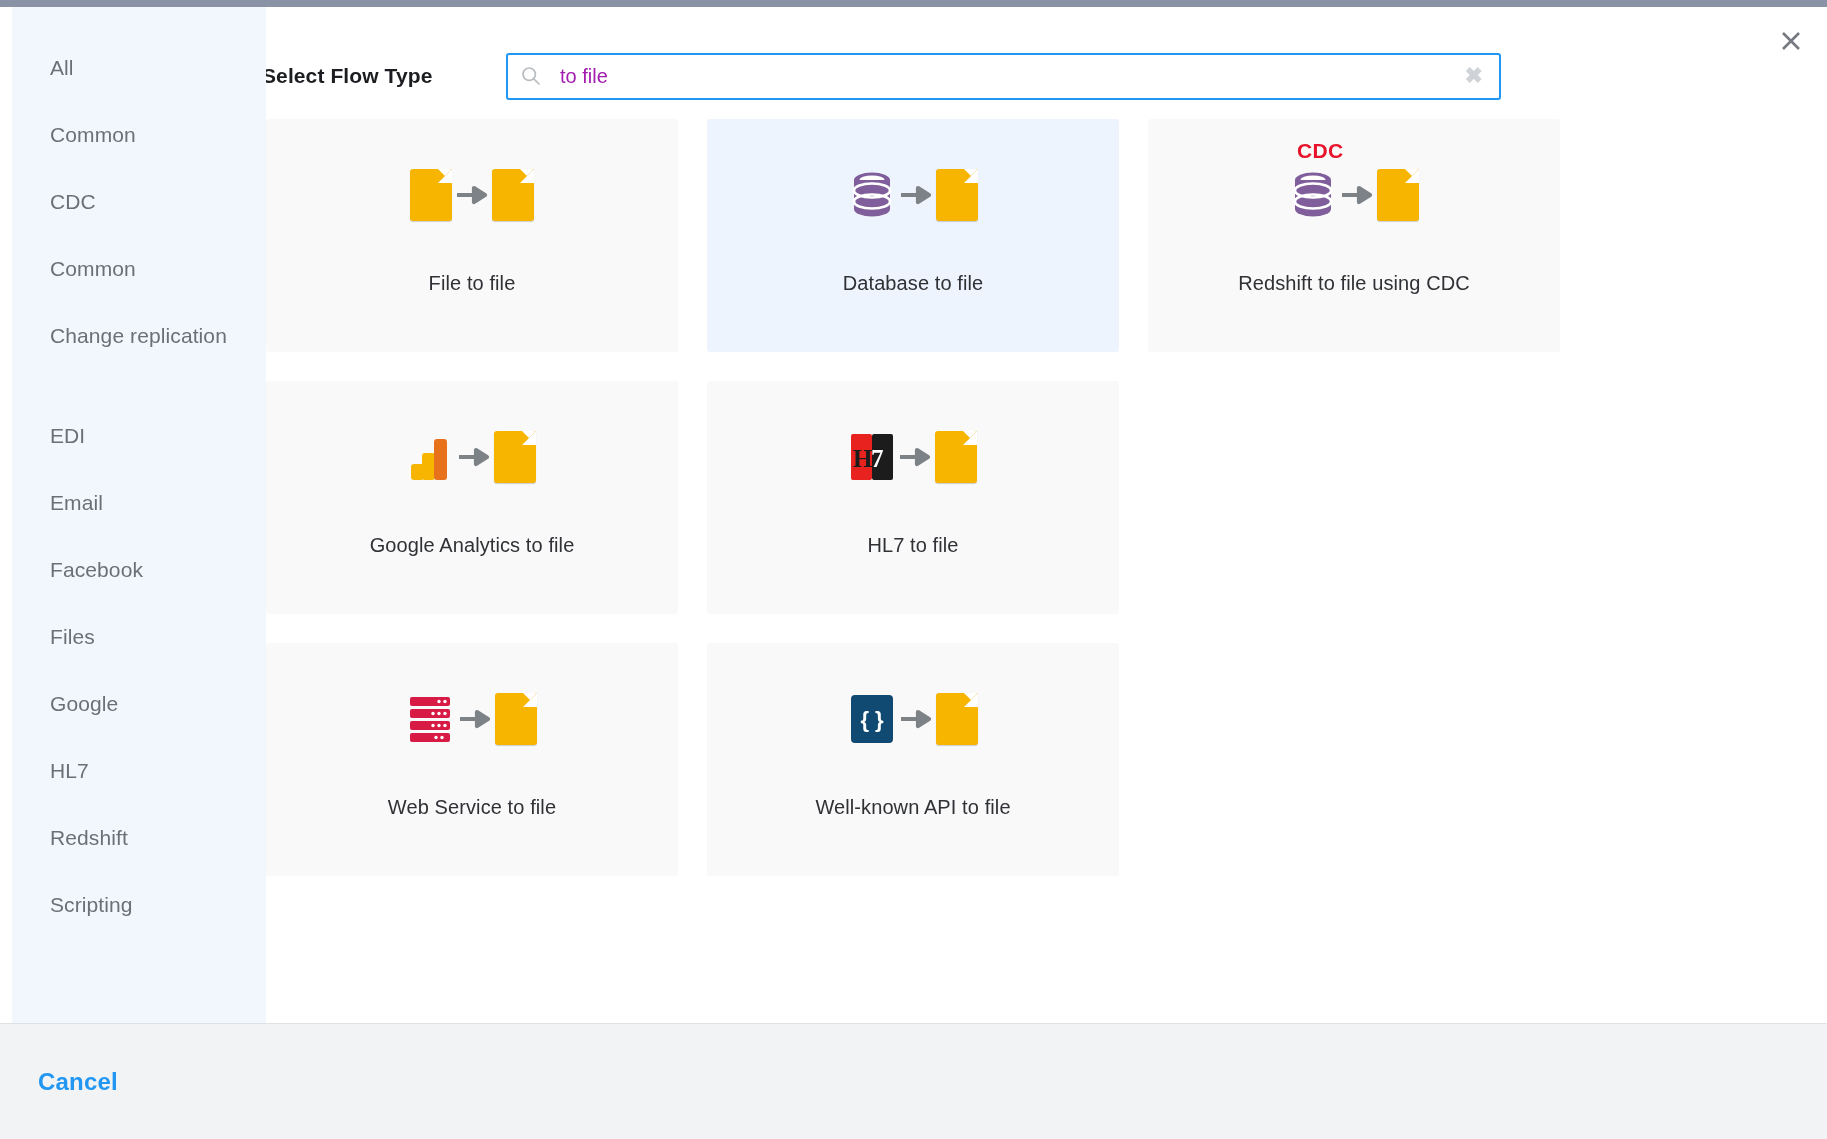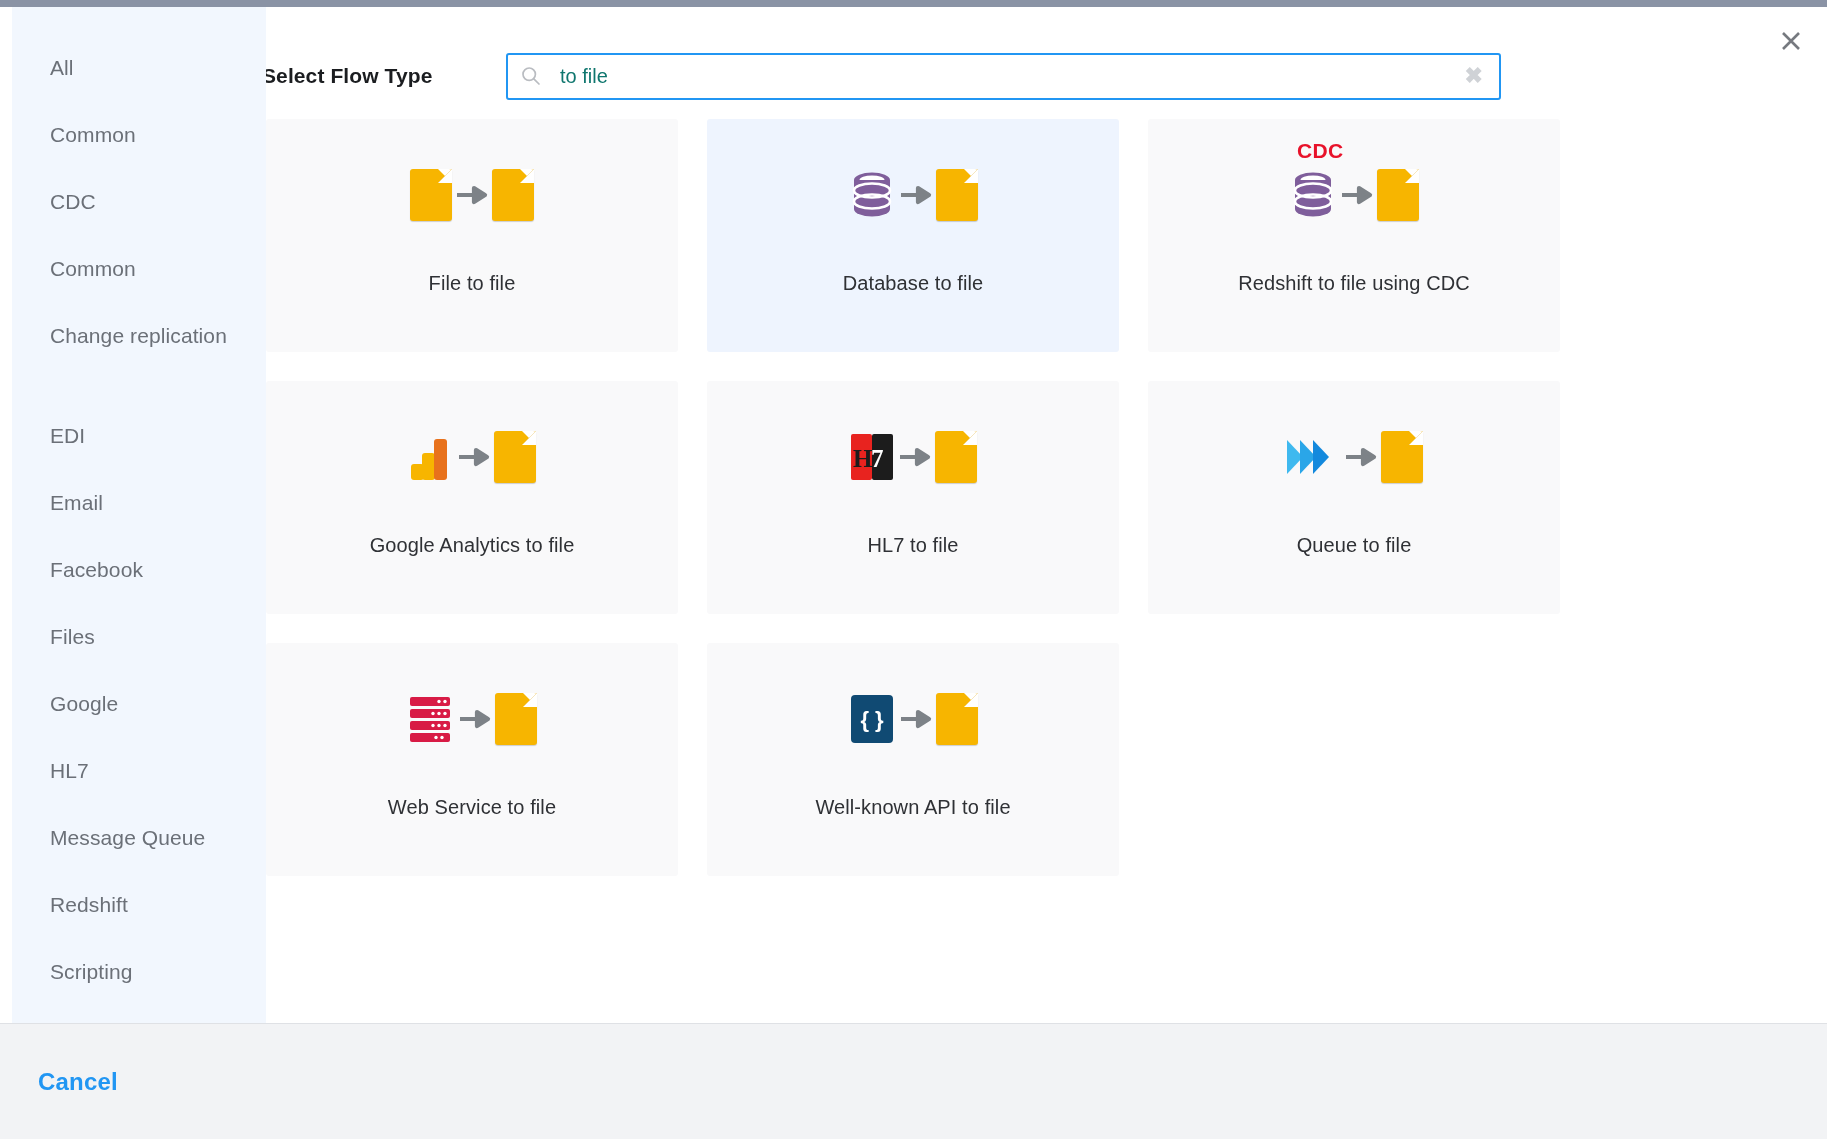--- a/index.html
+++ b/index.html
@@ -114,21 +114,21 @@
     width: 22px; height: 22px;
     color: #b9bcc1;
     flex: 0 0 auto;
     display: flex; align-items: center; justify-content: center;
   }
   .search-input {
     border: 0;
     outline: 0;
     flex: 1 1 auto;
     font-size: 20px;
-    color: #0f766e;
+    color: #a21caf;
     font-family: "Liberation Sans", sans-serif;
     padding: 0 0 0 18px;
     background: transparent;
     height: 100%;
   }
   .search-clear {
     flex: 0 0 auto;
     margin-right: 16px;
     font-size: 22px;
     color: #cfd2d6;
@@ -310,23 +310,20 @@
         <span class="sidebar-item-label">Facebook</span>
       </li>
       <li class="sidebar-item">
         <span class="sidebar-item-label">Files</span>
       </li>
       <li class="sidebar-item">
         <span class="sidebar-item-label">Google</span>
       </li>
       <li class="sidebar-item">
         <span class="sidebar-item-label">HL7</span>
-      </li>
-      <li class="sidebar-item">
-        <span class="sidebar-item-label">Message Queue</span>
       </li>
       <li class="sidebar-item">
         <span class="sidebar-item-label">Redshift</span>
       </li>
       <li class="sidebar-item">
         <span class="sidebar-item-label">Scripting</span>
       </li>
     </ul>
   </div>
 
@@ -487,43 +484,20 @@
               </span>
               <div class="doc">
                   <span class="fold"></span>
                   <span class="fold2"></span>
                 </div>
             </div>
           </div>
           <div class="tile-label">HL7 to file</div>
         </div>
 
-        <div class="tile">
-          <div class="icon-area">
-            <div class="icon-combo">
-              <span class="queue">
-                <svg width="56" height="50" viewBox="0 0 56 50" aria-hidden="true">
-                  <path d="M2 8 L18 25 L2 42 Z" fill="#3fb9ef"></path>
-                  <path d="M15 8 L31 25 L15 42 Z" fill="#2aa6e8"></path>
-                  <path d="M28 8 L44 25 L28 42 Z" fill="#1389dd"></path>
-                </svg>
-              </span>
-              <span class="arrow-gray">
-                <svg width="34" height="22" viewBox="0 0 34 22" aria-hidden="true">
-                  <path d="M2 11 H21 M19 4 L30 11 L19 18 Z" stroke="#7d8287" stroke-width="4.2" fill="#7d8287" stroke-linejoin="round"></path>
-                </svg>
-              </span>
-              <div class="doc">
-                  <span class="fold"></span>
-                  <span class="fold2"></span>
-                </div>
-            </div>
-          </div>
-          <div class="tile-label">Queue to file</div>
-        </div>
 
       </div>
 
       <div class="grid-row">
 
         <div class="tile">
           <div class="icon-area">
             <div class="icon-combo">
               <span class="server">
                 <svg width="48" height="52" viewBox="0 0 48 52" aria-hidden="true">

